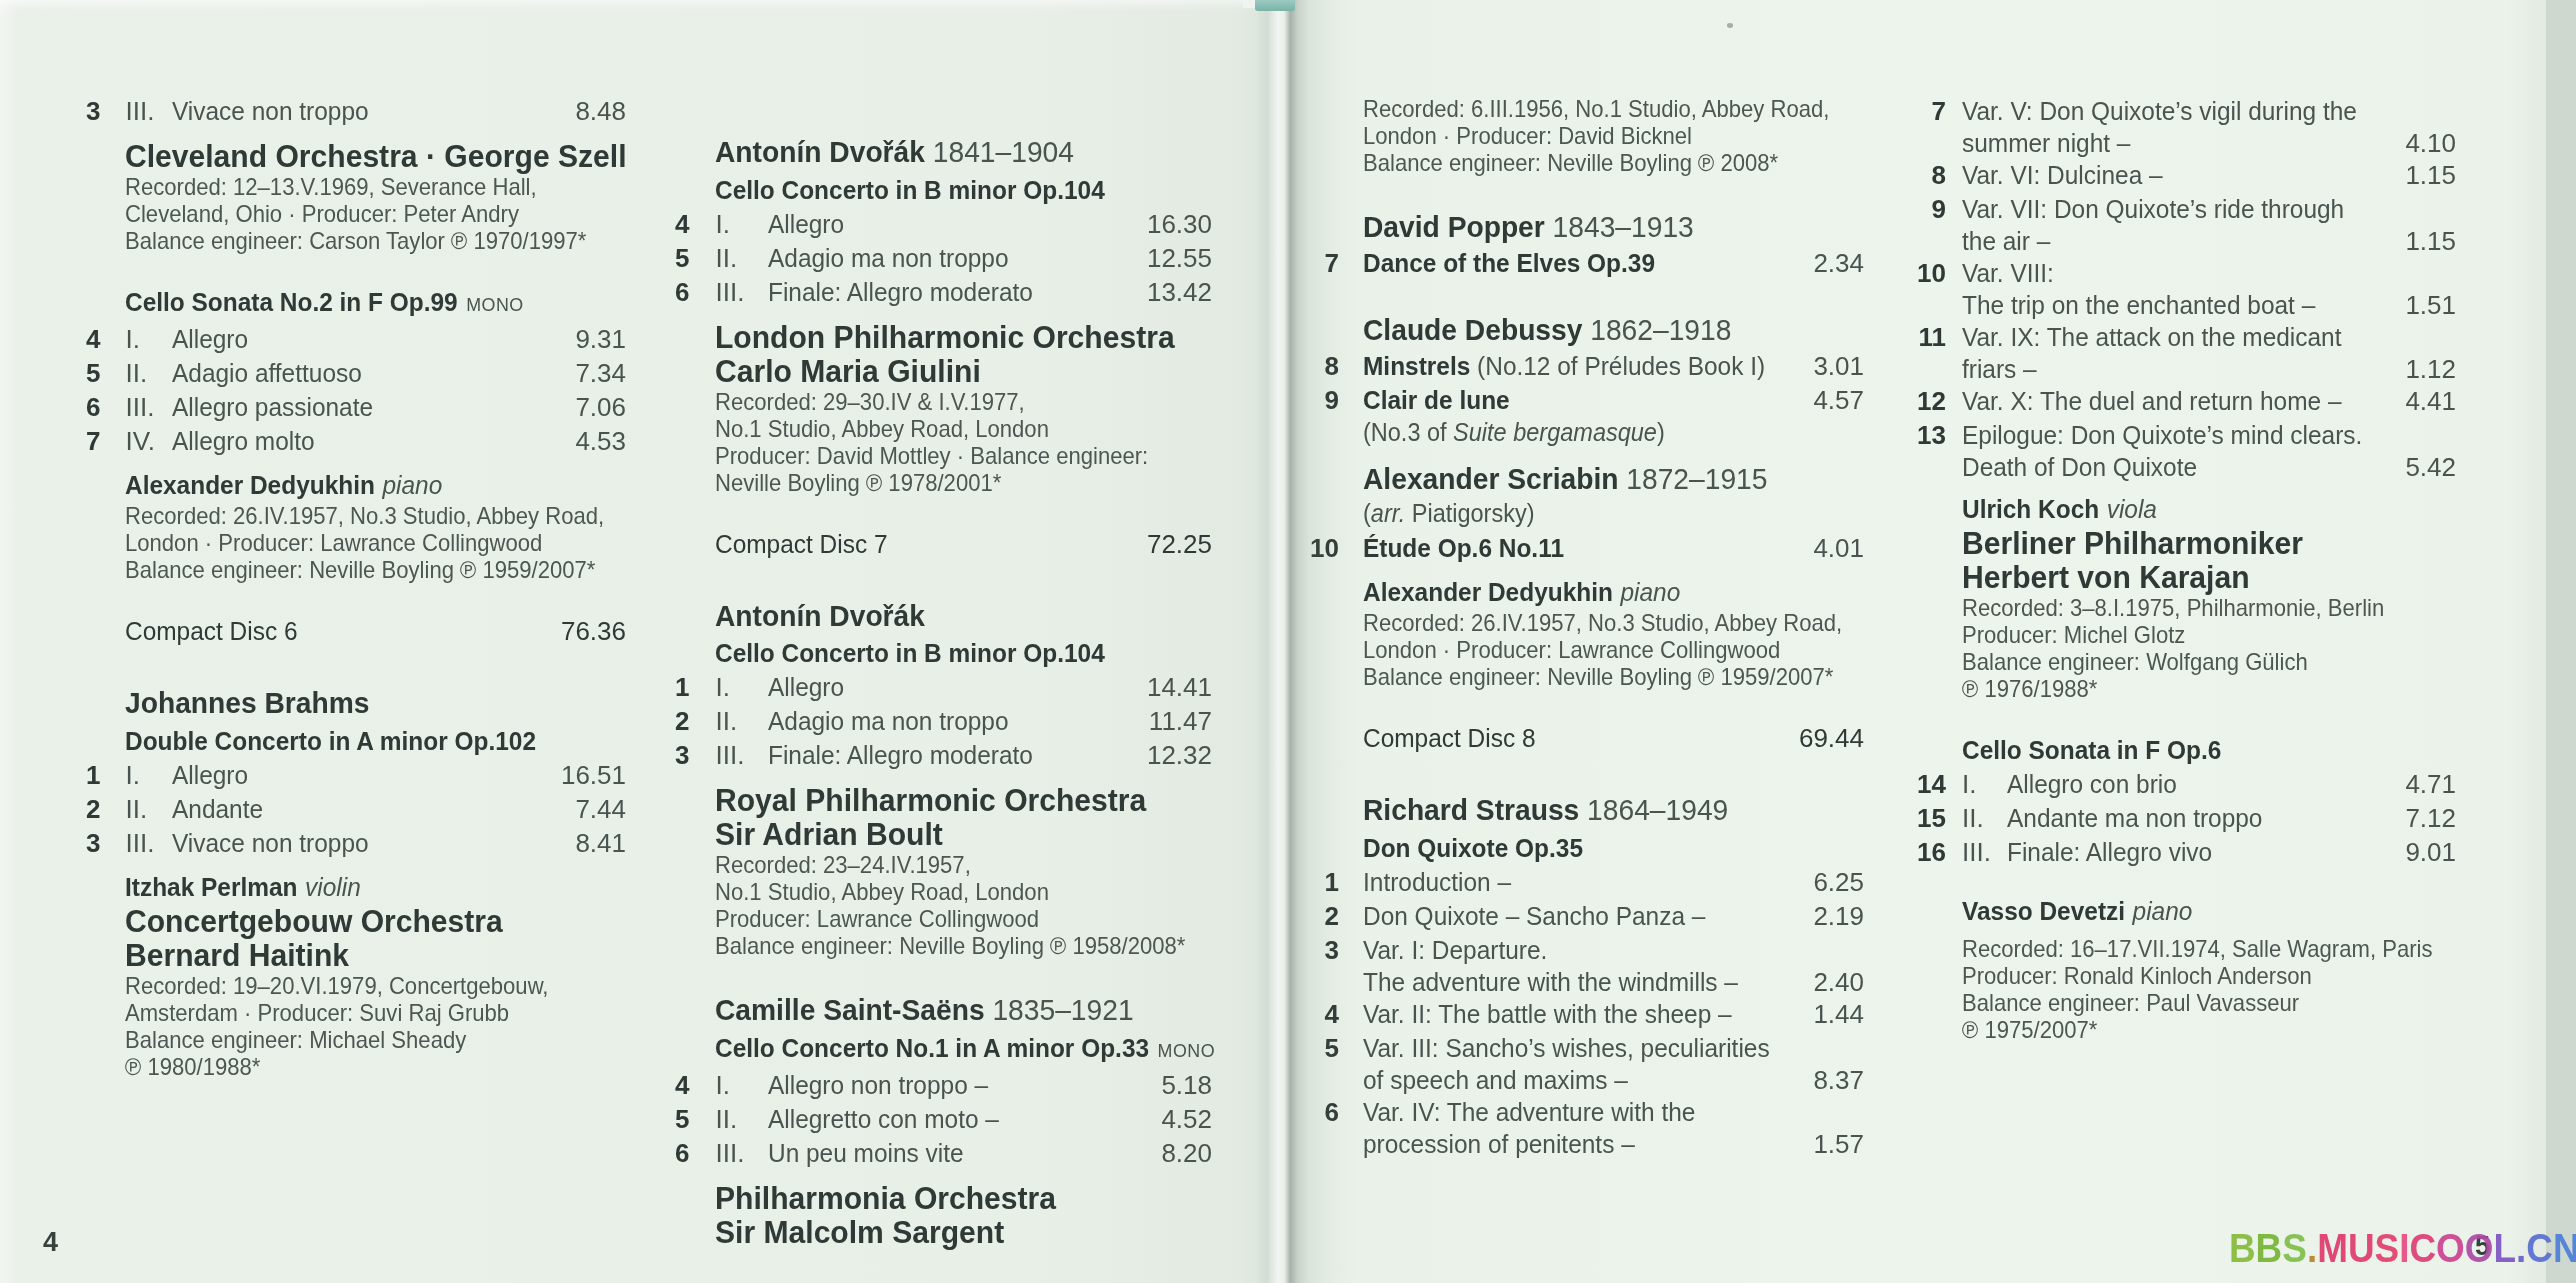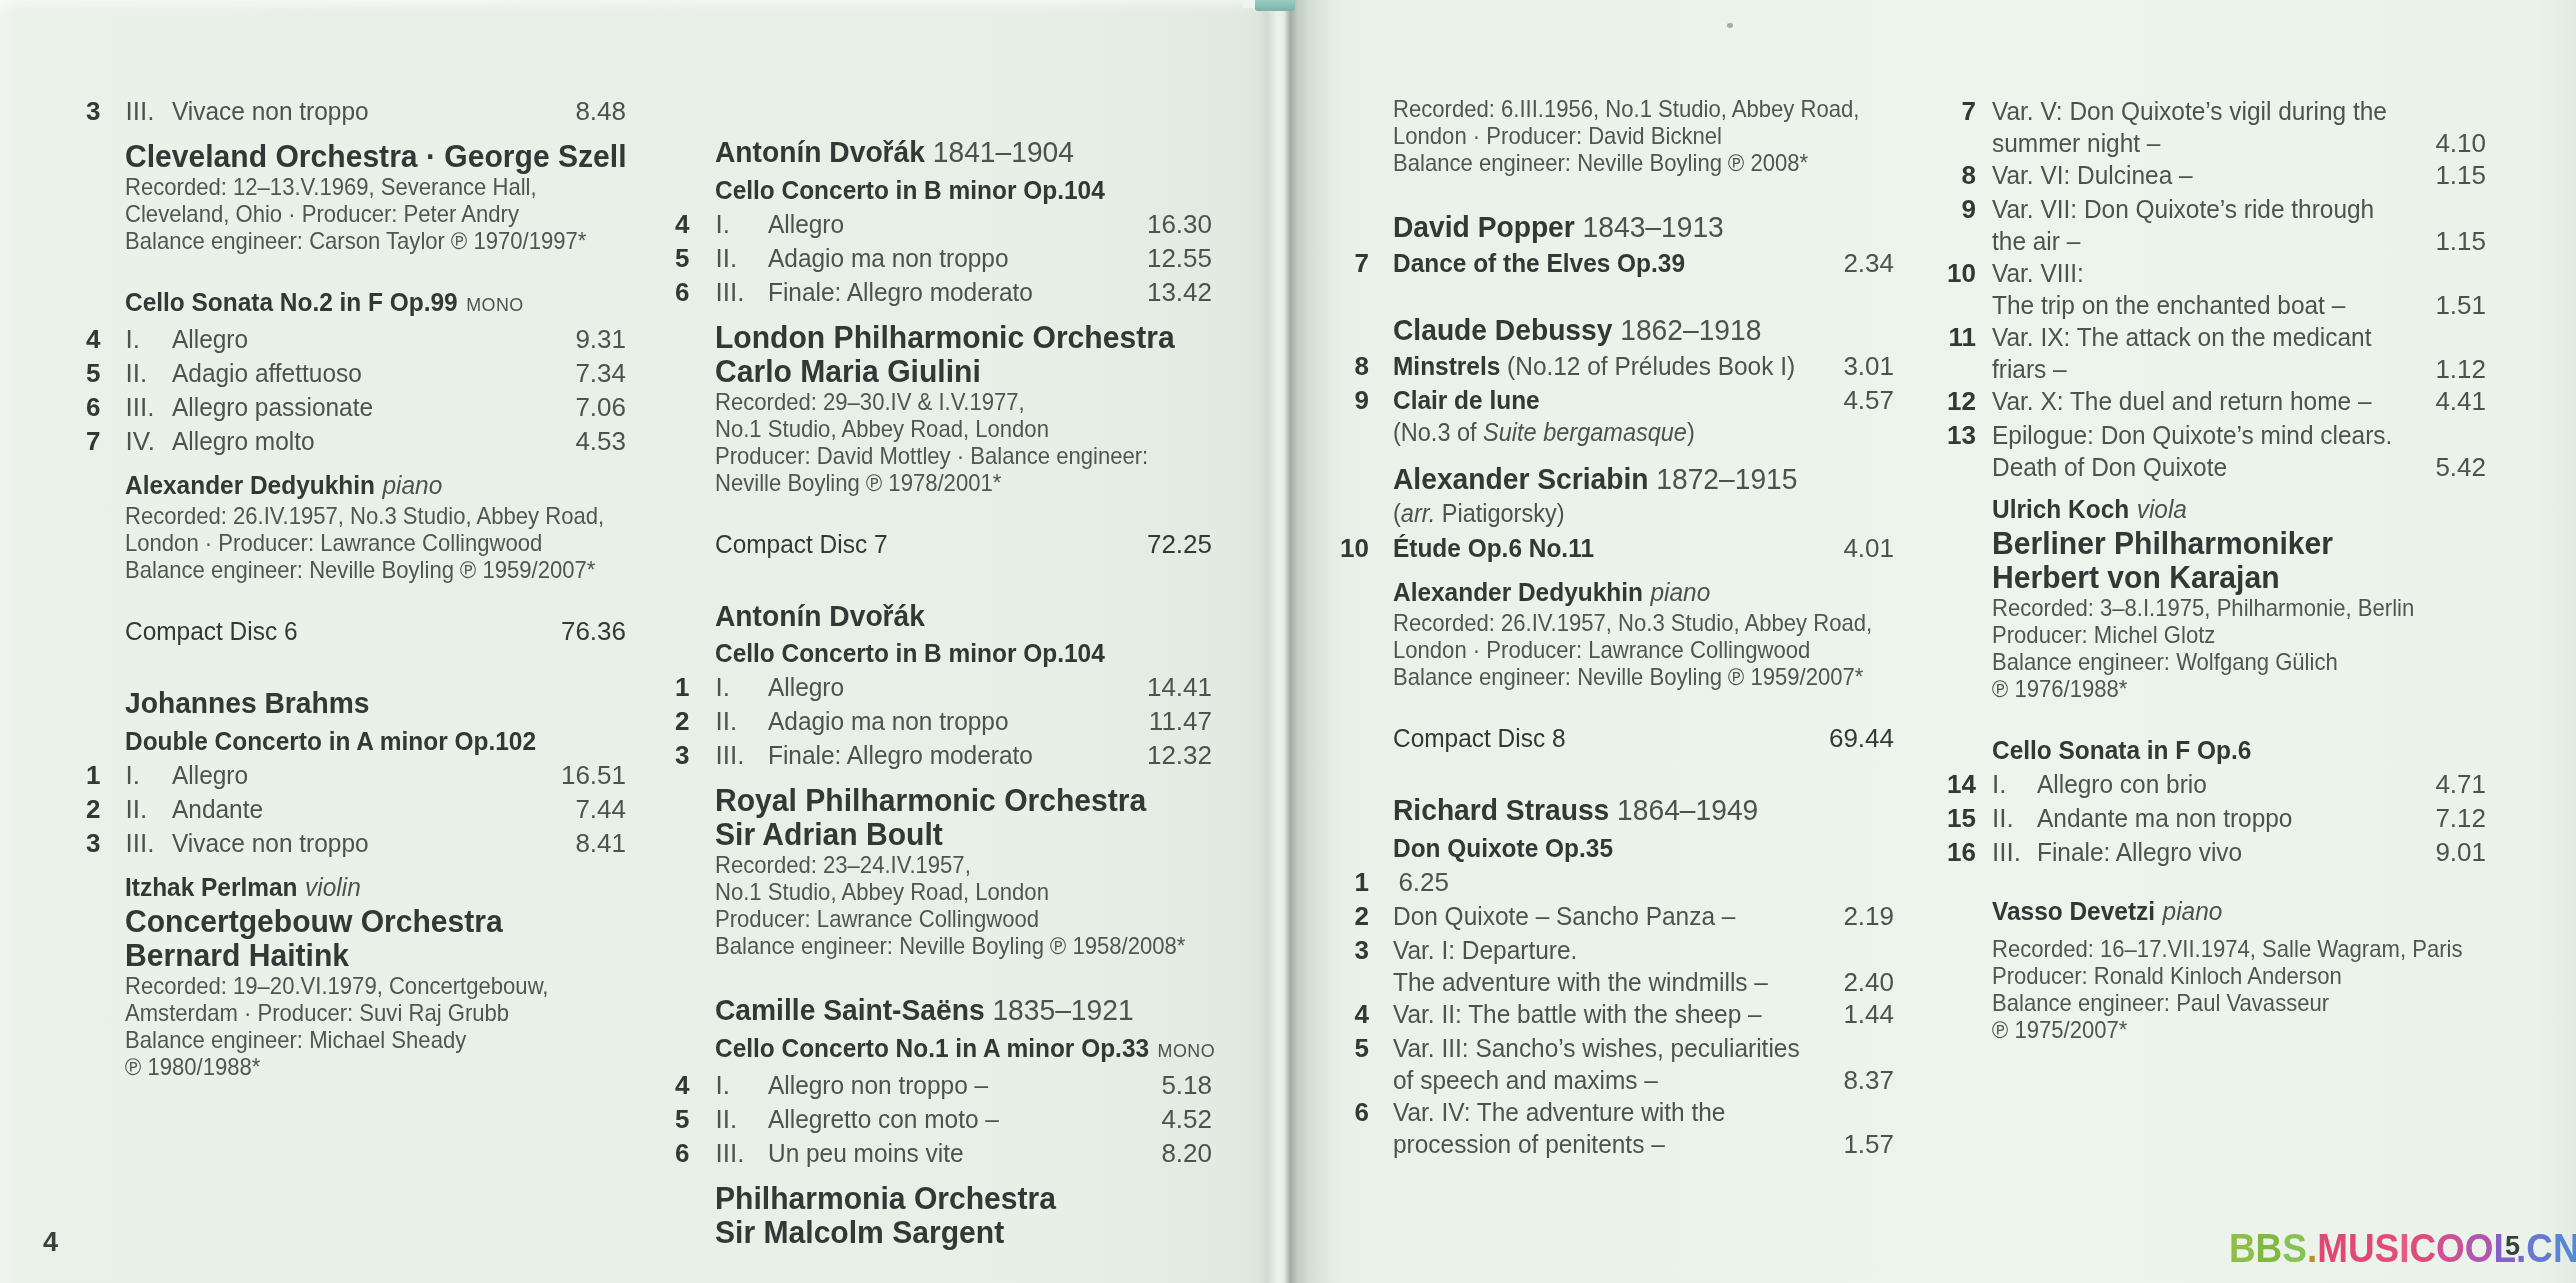--- a/index.html
+++ b/index.html
@@ -3,21 +3,21 @@
 <meta charset="utf-8">
 <style>
   html,body{margin:0;padding:0;background:#cfd8cf;}
   *{box-sizing:border-box;font-family:"Liberation Sans","DejaVu Sans",sans-serif;}
   .scan{position:relative;width:2576px;height:1283px;overflow:hidden;
         --ink:#49544f;--inkbold:#2f3a36;--inkdet:#4d5752;}
   .page{position:absolute;top:0;height:1283px;}
   .page-l{left:0;width:1289px;
     background:linear-gradient(90deg,#f2f6f1 0,#eaf1e9 1.5%,#e8efe7 80%,#e2eae1 96%,#d8e2d8 100%);
     box-shadow:inset 0 9px 12.6px -7.2px rgba(255,255,255,.8);}
-  .page-r{left:1289px;width:1287px;
+  .page-r{left:1259px;width:1287px;
     background:linear-gradient(90deg,#dce5dc 0,#e9f1e8 3.5%,#edf4ec 55%,#ebf2ea 97%,#e2eae1 100%);}
   .gutter{position:absolute;left:1257px;top:0;width:101px;height:100%;pointer-events:none;
     background:linear-gradient(90deg,rgba(110,125,115,0) 0%,rgba(110,125,115,.10) 10%,
       rgba(255,255,255,.55) 21%,rgba(255,255,255,.22) 27%,rgba(58,70,62,.36) 33%,
       rgba(90,102,94,.22) 40%,rgba(120,132,122,.12) 52%,rgba(130,142,132,.05) 72%,rgba(0,0,0,0) 100%);}
   .edge-teal{position:absolute;left:1255px;top:0;width:40px;height:10.8px;
     background:linear-gradient(180deg,#9ccac1,#79b3a8);border-radius:0 0 2.7px 2.7px;}
   .edge-chip{position:absolute;left:1243px;top:0;width:12.6px;height:8px;background:#eef4f0;}
   .speck{position:absolute;left:1727px;top:23.4px;width:6.3px;height:4.5px;border-radius:50%;
     background:#6a7570;opacity:.55;}
@@ -262,20 +262,21 @@
         <div class="b-detail ind"><span><span class="t">London · Producer: Lawrance Collingwood</span></span></div>
         <div class="b-detail ind"><span><span class="t">Balance engineer: Neville Boyling ℗ 1959/2007*</span></span></div>
         <div class="b-disc ind">
           <span><span class="t">Compact Disc 8</span></span>
           <span class="total">69.44</span>
         </div>
         <div class="b-composer ind"><span class="t"><span class="bold">Richard Strauss</span><span class="dates"> 1864–1949</span></span></div>
         <div class="b-work ind"><span class="t"><span>Don Quixote Op.35</span></span></div>
         <div class="row b-track">
           <span class="num">1</span>
+          <span class="tw"><span class="t"><span>Introduction –</span></span></span>
           <span class="time">6.25</span>
         </div>
         <div class="row b-track">
           <span class="num">2</span>
           <span class="tw"><span class="t"><span>Don Quixote – Sancho Panza –</span></span></span>
           <span class="time">2.19</span>
         </div>
         <div class="b-track2">
           <div class="row">
             <span class="num">3</span>

